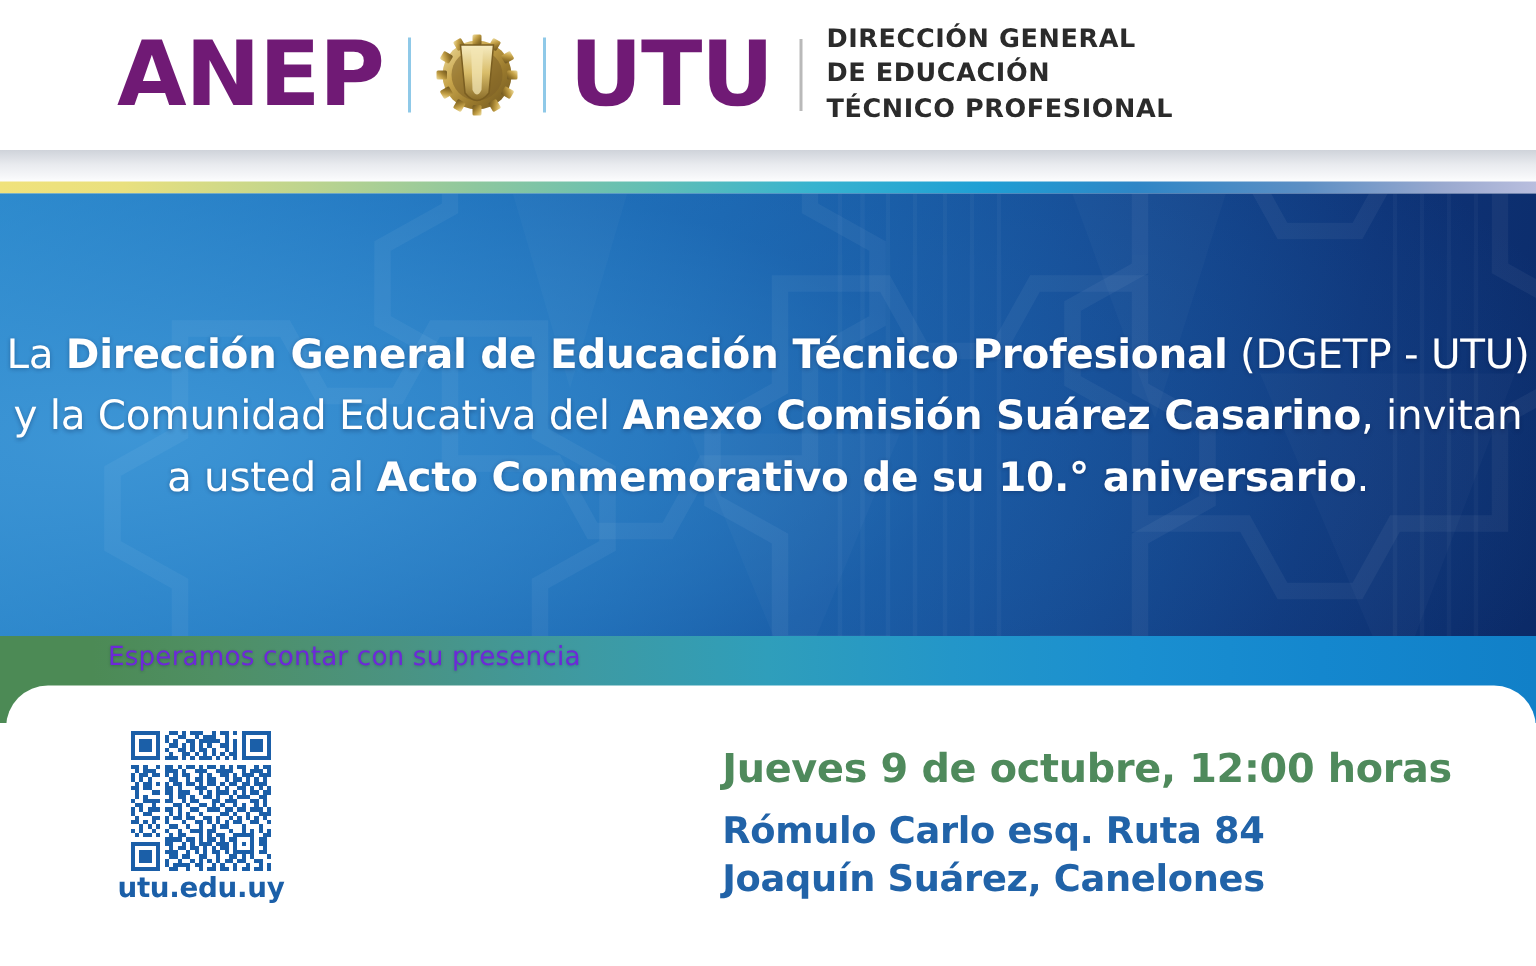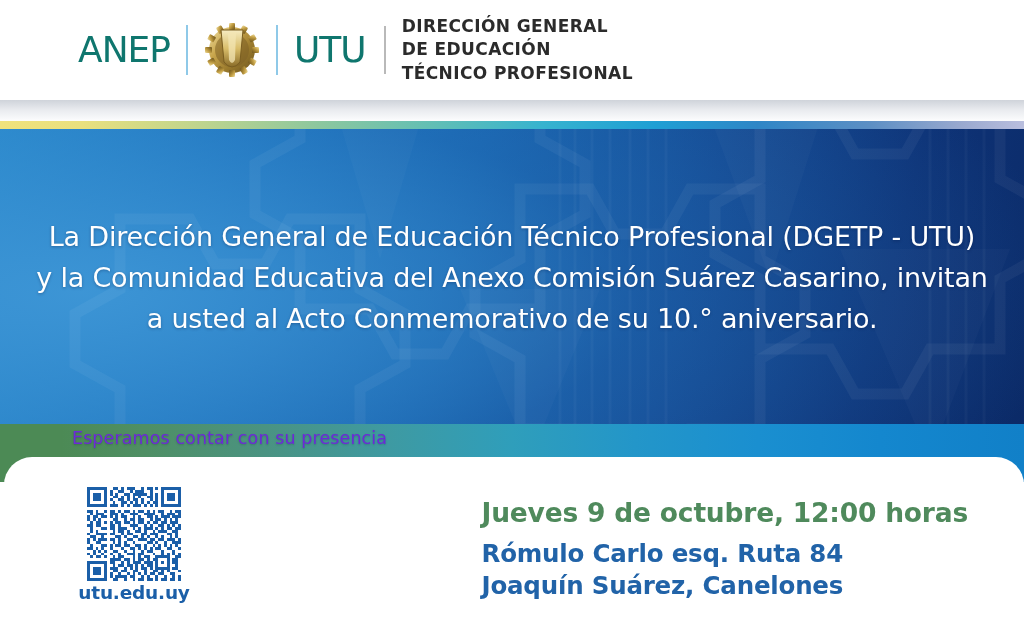--- a/index.html
+++ b/index.html
@@ -30,25 +30,25 @@
     align-items: center;
   }
   .logo-row {
     display: flex;
     align-items: center;
     margin-left: 78px;
     height: 62px;
   }
   .wordmark {
     font-family: "DejaVu Sans", sans-serif;
-    font-weight: 400;
-    font-size: 36px;
+    font-weight: 700;
+    font-size: 60px;
     letter-spacing: -1px;
     line-height: 1;
-    color: #0f766e;
+    color: #701a75;
   }
   .logo-divider {
     width: 2px;
     height: 50px;
     background: #8fc9e8;
     margin: 0 16px;
   }
   .emblem {
     width: 56px;
     height: 60px;
@@ -124,21 +124,21 @@
     font-family: "DejaVu Sans", sans-serif;
   }
   .band-line {
     font-size: 27px;
     line-height: 1.52;
     font-weight: 400;
     letter-spacing: -0.2px;
     text-shadow: 0 1px 3px rgba(0,20,60,0.32);
     white-space: nowrap;
   }
-  .band-line b { font-weight: 400; }
+  .band-line b { font-weight: 700; }
 
   
   .green-band {
     position: absolute;
     left: 0; top: 424px;
     width: 1024px;
     height: 58px;
     background: linear-gradient(to right,
       #4c8a55 0%, #4c8a55 6%, #4f8f64 14%, #4a9382 26%,
       #3e9aa2 38%, #2f9ebb 50%, #2396c9 62%, #1a8fd0 74%,

